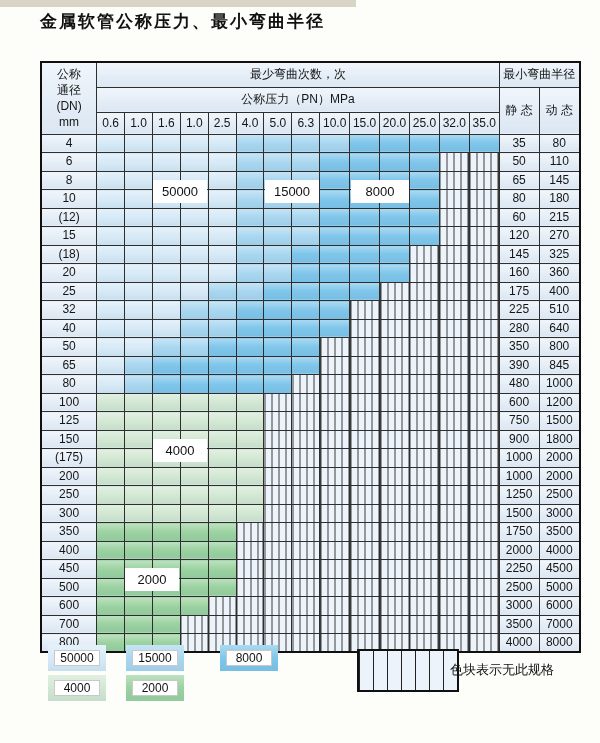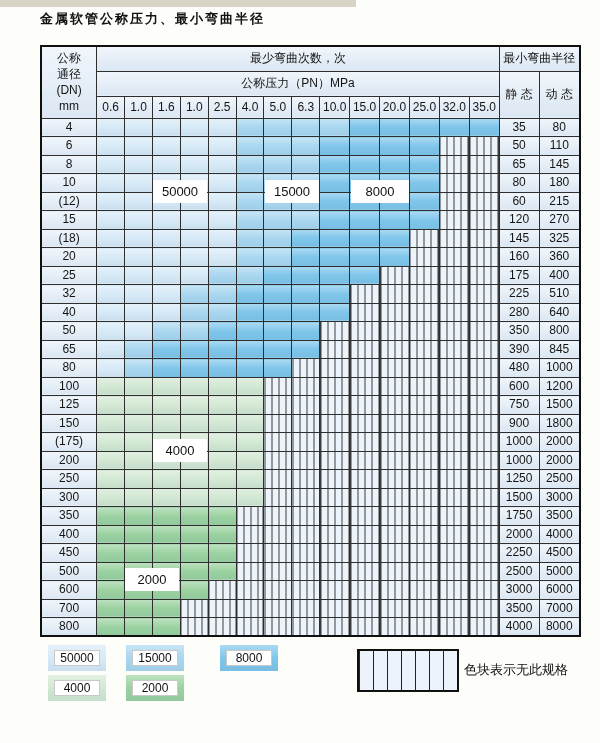--- a/index.html
+++ b/index.html
@@ -5,24 +5,24 @@
   html,body{margin:0;padding:0;}
   body{
     width:600px;height:743px;background:#fdfdf9;
     font-family:"Liberation Sans","DejaVu Sans",sans-serif;
     color:#151515;position:relative;overflow:hidden;
   }
   .scan-strip{position:absolute;left:0;top:0;width:356px;height:7px;background:#d9d5c6;}
   .page-title{
     position:absolute;left:40px;top:10px;
     font-family:"Liberation Serif","DejaVu Serif",serif;
-    font-weight:bold;font-size:13px;letter-spacing:2px;color:#111;
+    font-weight:bold;font-size:17px;letter-spacing:2px;color:#111;
   }
   .table-wrap{position:absolute;left:40px;top:45px;width:541px;}
-  table.spec{border-collapse:collapse;table-layout:fixed;border:2px solid #101010;}
+  table.spec{border-collapse:collapse;table-layout:fixed;border:2px solid #101010;margin-top:16px;}
   table.spec th,table.spec td{
     border:1px solid var(--grid,#2e2e2e);
     padding:0;font-weight:normal;text-align:center;vertical-align:middle;
     font-size:12px;line-height:1.05;overflow:hidden;
   }
   thead tr.r1{height:25px;}
   thead tr.r2{height:25px;}
   thead tr.r3{height:22px;}
   tbody tr{height:18.5px;}
   .hbg{background-color:var(--hbg,#e4eef8);background-image:linear-gradient(180deg,rgba(255,255,255,.45),rgba(70,110,150,.06));}
@@ -50,21 +50,21 @@
     position:absolute;left:6px;top:5px;right:6px;bottom:5px;background:#fff;
     border:1px solid #c9c9c9;font-size:12px;text-align:center;line-height:14px;color:#111;
   }
   .sw-a{left:8px;top:1px;}
   .sw-b{left:86px;top:1px;}
   .sw-c{left:180px;top:1px;}
   .sw-d{left:8px;top:31px;}
   .sw-e{left:86px;top:31px;}
   .legend-text{position:absolute;font-size:13px;color:#111;white-space:nowrap;}
   .has-spec-text{left:161px;top:37px;}
-  .no-spec-text{left:424px;top:17px;}
+  .no-spec-text{left:410px;top:17px;}
   .hatch-box{
     position:absolute;left:317px;top:5px;width:98px;height:39px;
     border:2px solid #101010;background-color:var(--zx,#edf3fa);
     background-image:repeating-linear-gradient(90deg,#222 0,#222 1px,transparent 1px,transparent 14px);
   }
 </style>
 </head>
 <body>
 
 <div class="scan-strip"></div>

